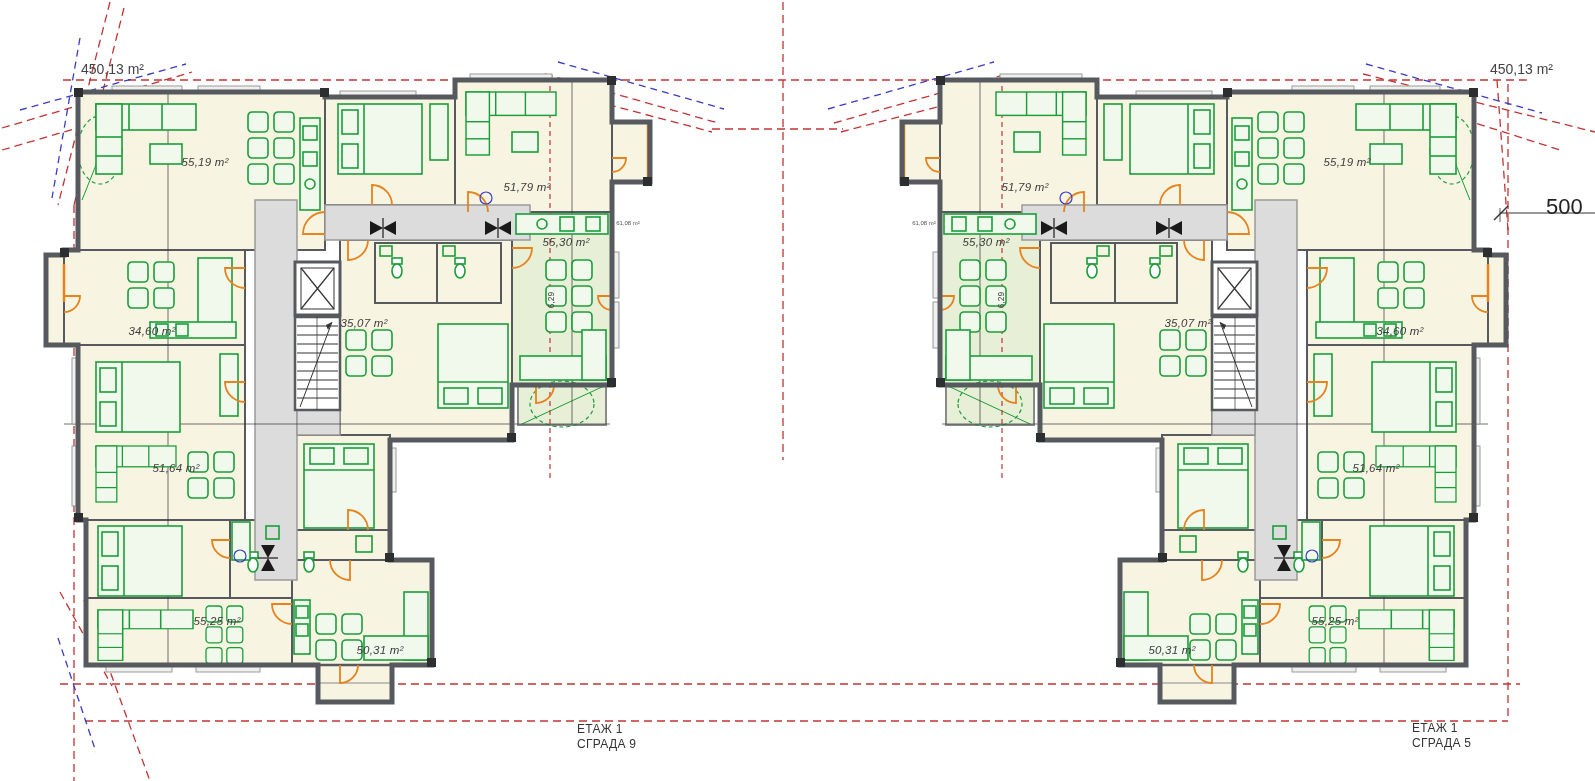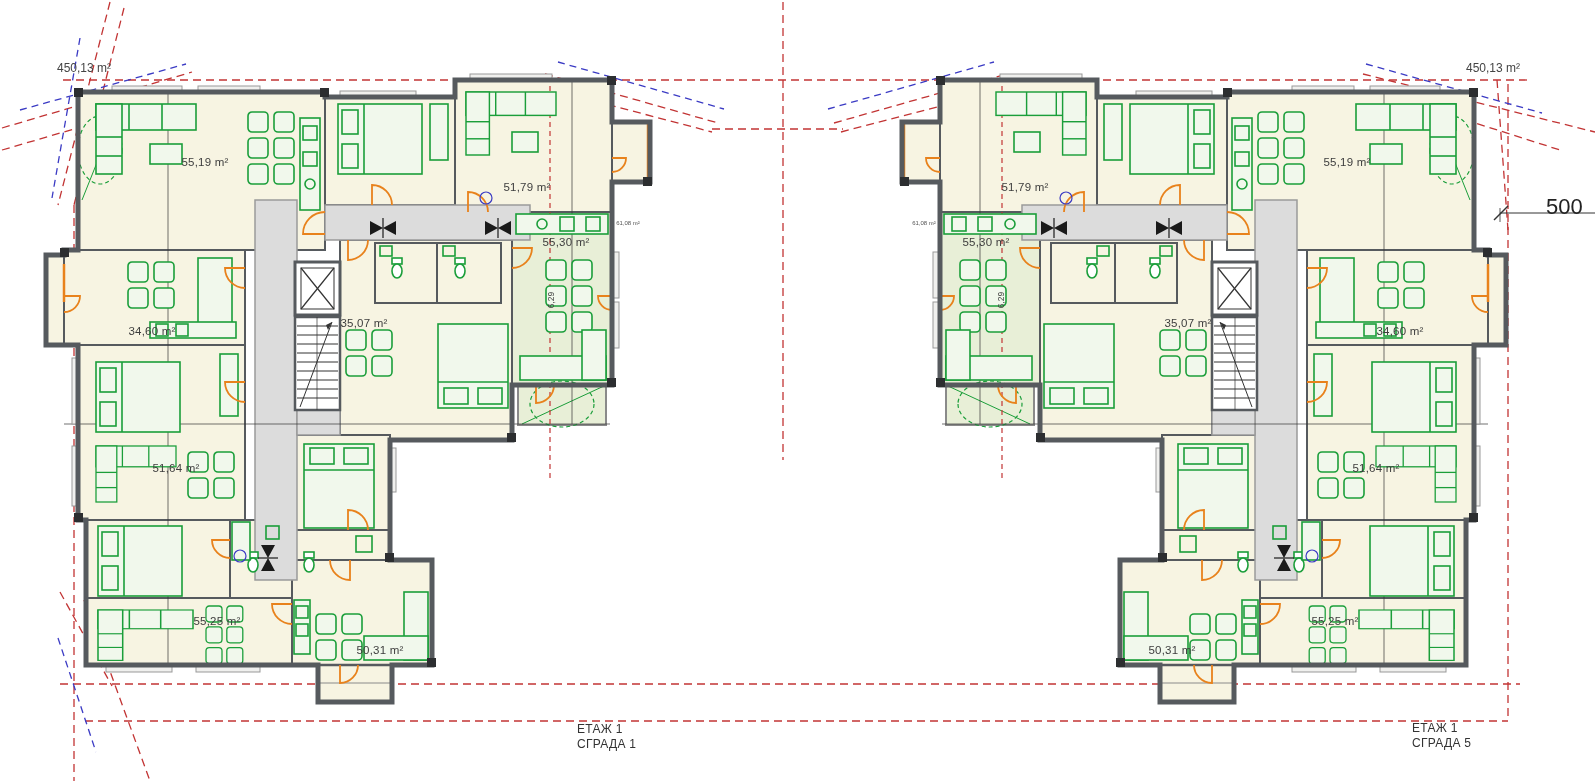--- a/index.html
+++ b/index.html
@@ -2,22 +2,22 @@
 <html style="--wall: #565a5e; --wall_dark: #2c2e30; --furniture: #1b9e3a; --furniture_fill: #f1f8ec; --door: #e8821c; --site_red: #c23434; --site_blue: #3b3bc4; --room_cream: #f7f4e2; --room_green: #e8efd7; --corridor: #dcdcdc; --axis: #333333;"><head>
 <meta charset="utf-8">
 <style>
   html,body{margin:0;padding:0;background:#ffffff;}
   .stage{
     position:relative;width:1595px;height:781px;background:#fff;overflow:hidden;
     font-family:"Liberation Sans",sans-serif;
   }
   .stage svg{position:absolute;left:0;top:0;}
   .lbl{position:absolute;transform:translate(-50%,-50%);color:#3d3d3d;white-space:nowrap;}
-  .lbl-area{font-size:11.5px;letter-spacing:.2px;}
-  .lbl-plot{font-size:12px;transform:none;color:#444;}
+  .lbl-area{font-size:11.5px;letter-spacing:.2px;font-style:italic;}
+  .lbl-plot{font-size:14px;transform:none;color:#444;margin-left:24px;}
   .lbl-tiny{font-size:6px;color:#555;}
   .lbl-dim{font-size:22px;color:#222;transform:none;}
   .lbl-vert{transform:translate(-50%,-50%) rotate(-90deg);font-size:8.5px;color:#3d3d3d;}
   .title-block{position:absolute;transform:none;font-size:12px;color:#333;line-height:1.25;letter-spacing:.3px;}
   .title-block span{display:block;}
 </style>
 </head>
 <body>
 
 <div class="stage">
@@ -325,20 +325,20 @@
 <div class="lbl lbl-area" style="left:986px;top:242px;">55,30 m²</div>
 <div class="lbl lbl-vert" style="left:1001px;top:300px;">6,29</div>
 <div class="lbl lbl-area" style="left:1400px;top:331px;">34,60 m²</div>
 <div class="lbl lbl-area" style="left:1188px;top:323px;">35,07 m²</div>
 <div class="lbl lbl-area" style="left:1376px;top:468px;">51,64 m²</div>
 <div class="lbl lbl-area" style="left:1335px;top:621px;">55,25 m²</div>
 <div class="lbl lbl-area" style="left:1172px;top:650px;">50,31 m²</div>
 
 <div class="title-block" style="left:577px;top:722px;">
   <span>ЕТАЖ 1</span>
-  <span>СГРАДА 1</span>
+  <span>СГРАДА 9</span>
 </div>
 <div class="title-block" style="left:1412px;top:721px;">
   <span>ЕТАЖ 1</span>
   <span>СГРАДА 5</span>
 </div>
 
 </div>
 
 </body></html>

